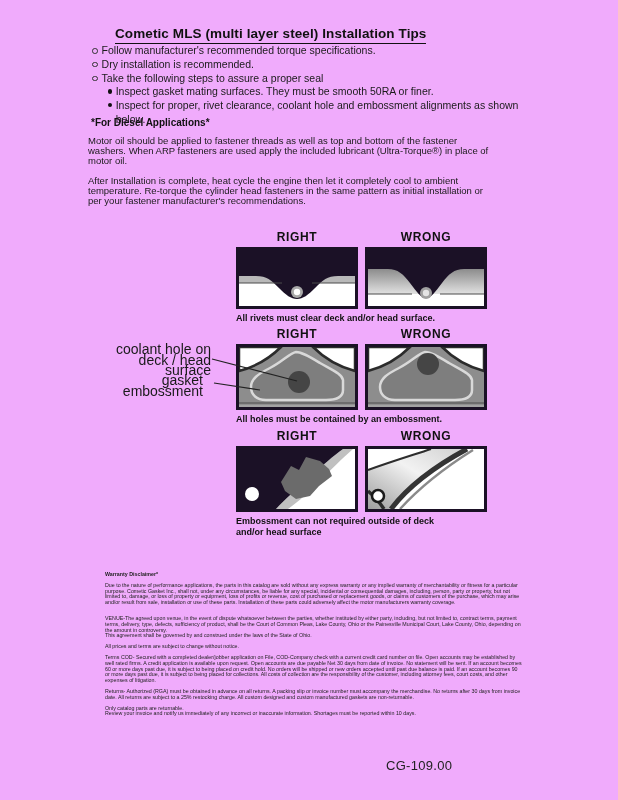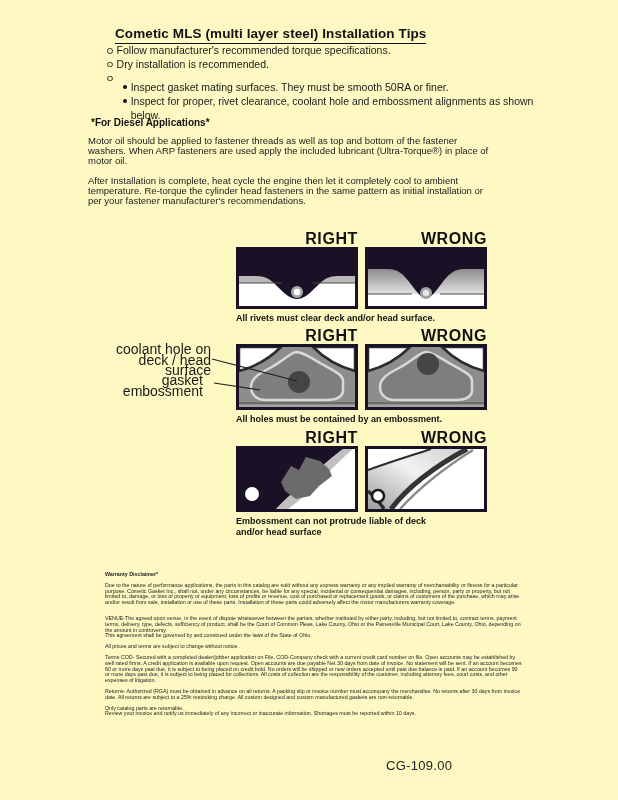--- a/index.html
+++ b/index.html
@@ -1,40 +1,40 @@
 <!DOCTYPE html>
 <html><head>
 <meta charset="utf-8">
 <style>
   html,body{margin:0;padding:0;background:#ffffff;}
   .page{
-    position:relative;width:618px;height:800px;background:#fef9c3;overflow:hidden;
+    position:relative;width:618px;height:800px;background:#f0abfc;overflow:hidden;
     font-family:"Liberation Sans", sans-serif;color:#1c1c1c;
   }
   
   .doc-title{
     position:absolute;left:115px;top:26px;
     font-size:13.5px;font-weight:700;color:#111;
     border-bottom:1.6px solid #111;padding-bottom:2px;letter-spacing:.1px;
   }
   
-  .tips{position:absolute;left:107px;top:44px;width:430px;font-size:10.5px;line-height:13.8px;color:#1a1a1a;}
+  .tips{position:absolute;left:92px;top:44px;width:430px;font-size:10.5px;line-height:13.8px;color:#1a1a1a;}
   .tip-row{display:flex;align-items:flex-start;}
   .o-marker{flex:0 0 auto;width:3.6px;height:3.6px;border:1.1px solid #333;border-radius:50%;margin:4px 4px 0 0;}
   .dot-marker{flex:0 0 auto;width:4.2px;height:4.2px;background:#111;border-radius:50%;margin:4px 3.5px 0 0;}
   .tip-sub{margin-left:16px;}
   
   .diesel{position:absolute;left:88px;top:117px;width:414px;}
   .diesel-heading{font-size:10px;font-weight:700;color:#111;margin:0 0 8px 3px;}
   .diesel p{margin:0 9px 9px 0;font-size:9.5px;line-height:10.2px;color:#1a1a1a;}
   .diesel p.note{margin-top:12px;}
   
   .figure{position:absolute;left:236px;width:252px;}
   .fig-headers{display:flex;gap:7px;}
-  .fig-header{width:122px;text-align:right;font-size:16px;font-weight:700;letter-spacing:.6px;color:#111;height:16px;}
+  .fig-header{width:122px;text-align:center;font-size:12px;font-weight:700;letter-spacing:.6px;color:#111;height:16px;}
   .fig-panels{display:flex;gap:7px;margin-top:1px;}
   .fig-panels svg{display:block;}
   .fig-caption{margin-top:4px;font-size:9px;font-weight:700;line-height:11px;color:#111;white-space:pre-line;}
   #figure1{top:230px;}
   #figure2{top:327px;}
   #figure3{top:429px;}
   
   .callout{position:absolute;width:112px;text-align:right;font-size:14px;line-height:10.5px;color:#1a1a1a;white-space:pre-line;}
   #callout-coolant{left:99px;top:344px;}
   #callout-emboss{left:91px;top:375px;}
@@ -58,20 +58,21 @@
     <div class="tip-row">
       <span class="o-marker"></span>
       <span>Follow manufacturer's recommended torque specifications.</span>
     </div>
     <div class="tip-row">
       <span class="o-marker"></span>
       <span>Dry installation is recommended.</span>
     </div>
     <div class="tip-row">
       <span class="o-marker"></span>
+      <span>Take the following steps to assure a proper seal</span>
     </div>
     <div class="tip-row tip-sub">
       <span class="dot-marker"></span>
       <span>Inspect gasket mating surfaces.  They must be smooth 50RA or finer.</span>
     </div>
     <div class="tip-row tip-sub">
       <span class="dot-marker"></span>
       <span>Inspect for proper, rivet clearance, coolant hole and embossment alignments as shown below.</span>
     </div>
   </div>
@@ -184,21 +185,21 @@
         <rect width="122" height="66" fill="#ffffff"></rect>
         <path d="M3,24 C28,15 48,9 66,3 H102 C76,17 45,38 26,63 H3 Z" fill="url(#g3)"></path>
         <path d="M3,24 C28,15 48,9 66,3" stroke="#2d2d2d" stroke-width="2" fill="none"></path>
         <path d="M102,3 C76,17 45,38 26,63" stroke="#343434" stroke-width="5" fill="none"></path>
         <path d="M108,4 C84,19 55,41 35,63" stroke="#8a8a8a" stroke-width="2.5" fill="none"></path>
         <path d="M3,45 C9,50 15,57 19,63" stroke="#2d2d2d" stroke-width="3.5" fill="none"></path>
         <circle cx="13" cy="50" r="6" fill="#ffffff" stroke="#1a1a1a" stroke-width="2.5"></circle>
         <rect x="1.5" y="1.5" width="119" height="63" fill="none" stroke="#1b1126" stroke-width="3"></rect>
       </svg>
     </div>
-    <div class="fig-caption">Embossment can not protrude liable of deck
+    <div class="fig-caption">Embossment can not required outside of deck
 and/or head surface</div>
   </div>
 
   <div class="disclaimer">
     <p class="disclaimer-heading">Warranty Disclaimer*</p>
     <p class="gap-after">Due to the nature of performance applications, the parts in this catalog are sold without any express warranty or any implied warranty of merchantability or fitness for a particular purpose.  Cometic Gasket Inc., shall not, under any circumstances, be liable for any special, incidental or consequential damages, including, person, party or property, but not limited to, damage, or loss of property or equipment, loss of profits or revenue, cost of purchased or replacement goods, or claims of customers of the purchase, which may arise and/or result from sale, installation or use of these parts.  Installation of these parts could adversely affect the motor manufacturers warranty coverage.</p>
     <p>VENUE-The agreed upon venue, in the event of dispute whatsoever between the parties, whether instituted by either party, including, but not limited to, contract terms, payment terms, delivery, type, defects, sufficiency of product, shall be the Court of Common Pleas, Lake County, Ohio or the Painesville Municipal Court, Lake County, Ohio, depending on the amount in controversy.
 This agreement shall be governed by and construed under the laws of the State of Ohio.</p>
     <p>All prices and terms are subject to change without notice.</p>
     <p>Terms COD- Secured with a completed dealer/jobber application on File, COD-Company check with a current credit card number on file.  Open accounts may be established by well rated firms.  A credit application is available upon request.  Open accounts are due payable Net 30 days from date of invoice.  No statement will be sent.  If an account becomes 60 or more days past due, it is subject to being placed on credit hold.  No orders will be shipped or new orders accepted until past due balance is paid.  If an account becomes 90 or more days past due, it is subject to being placed for collections.  All costs of collection are the responsibility of the customer, including attorney fees, court costs, and other expenses of litigation.</p>

